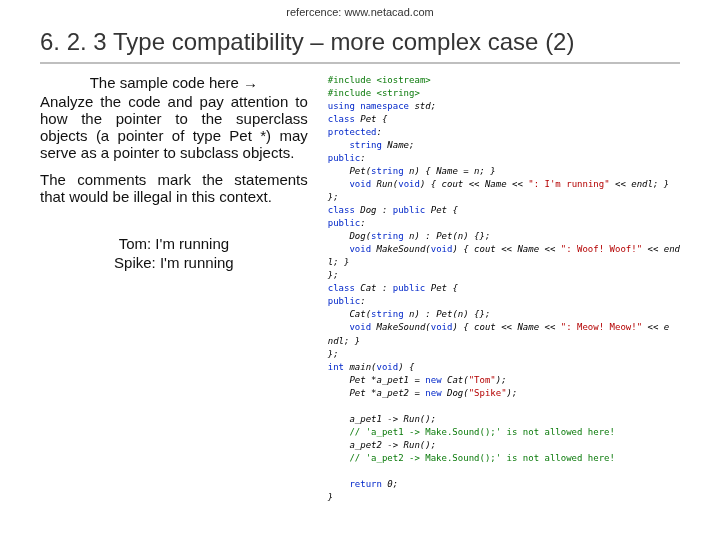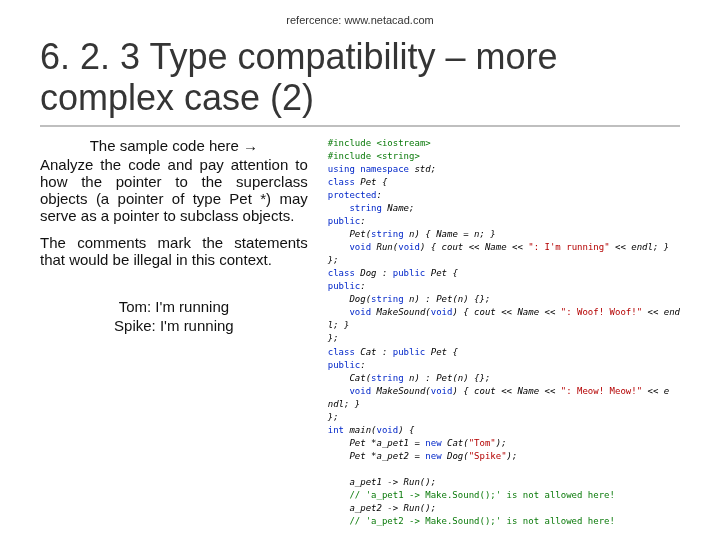--- a/index.html
+++ b/index.html
@@ -1,20 +1,20 @@
 <!DOCTYPE html>
 <html><head>
 <meta charset="utf-8">
 <style>
   * { box-sizing: border-box; margin: 0; padding: 0; }
   html, body { width: 720px; height: 540px; background: #fff; font-family: Arial, Helvetica, sans-serif; }
-  .slide { width: 720px; height: 540px; position: relative; padding: 8px 40px; }
+  .slide { width: 720px; height: 540px; position: relative; padding: 0 40px; }
   .ref { text-align: center; font-size: 11px; color: #333; padding-top: 6px; }
   .title-wrap { border-bottom: 2px solid #bfbfbf; padding: 10px 0 6px 0; margin-bottom: 10px; }
-  .title { font-size: 36px; color: #353535; font-weight: 400; line-height: 1.15; }
+  .title { font-size: 24px; color: #353535; font-weight: 400; line-height: 1.15; }
   .body { display: flex; gap: 20px; }
   .left { width: 340px; font-size: 15px; color: #111; }
   .left p { margin-bottom: 10px; text-align: center; }
   .left p.arrow { margin-bottom: 2px; }
   .left p.justify { text-align: justify; text-justify: inter-word; }
   .left p.sep { margin-top: 18px; }
   .left p.out { margin-top: 30px; margin-bottom: 2px; }
   .right { flex: 1; font-family: Consolas, Menlo, monospace; font-size: 9px; line-height: 1.45; white-space: pre; color: #222; }
   .g { color: #0a7a0a; }
   .b { color: #0026c9; }

